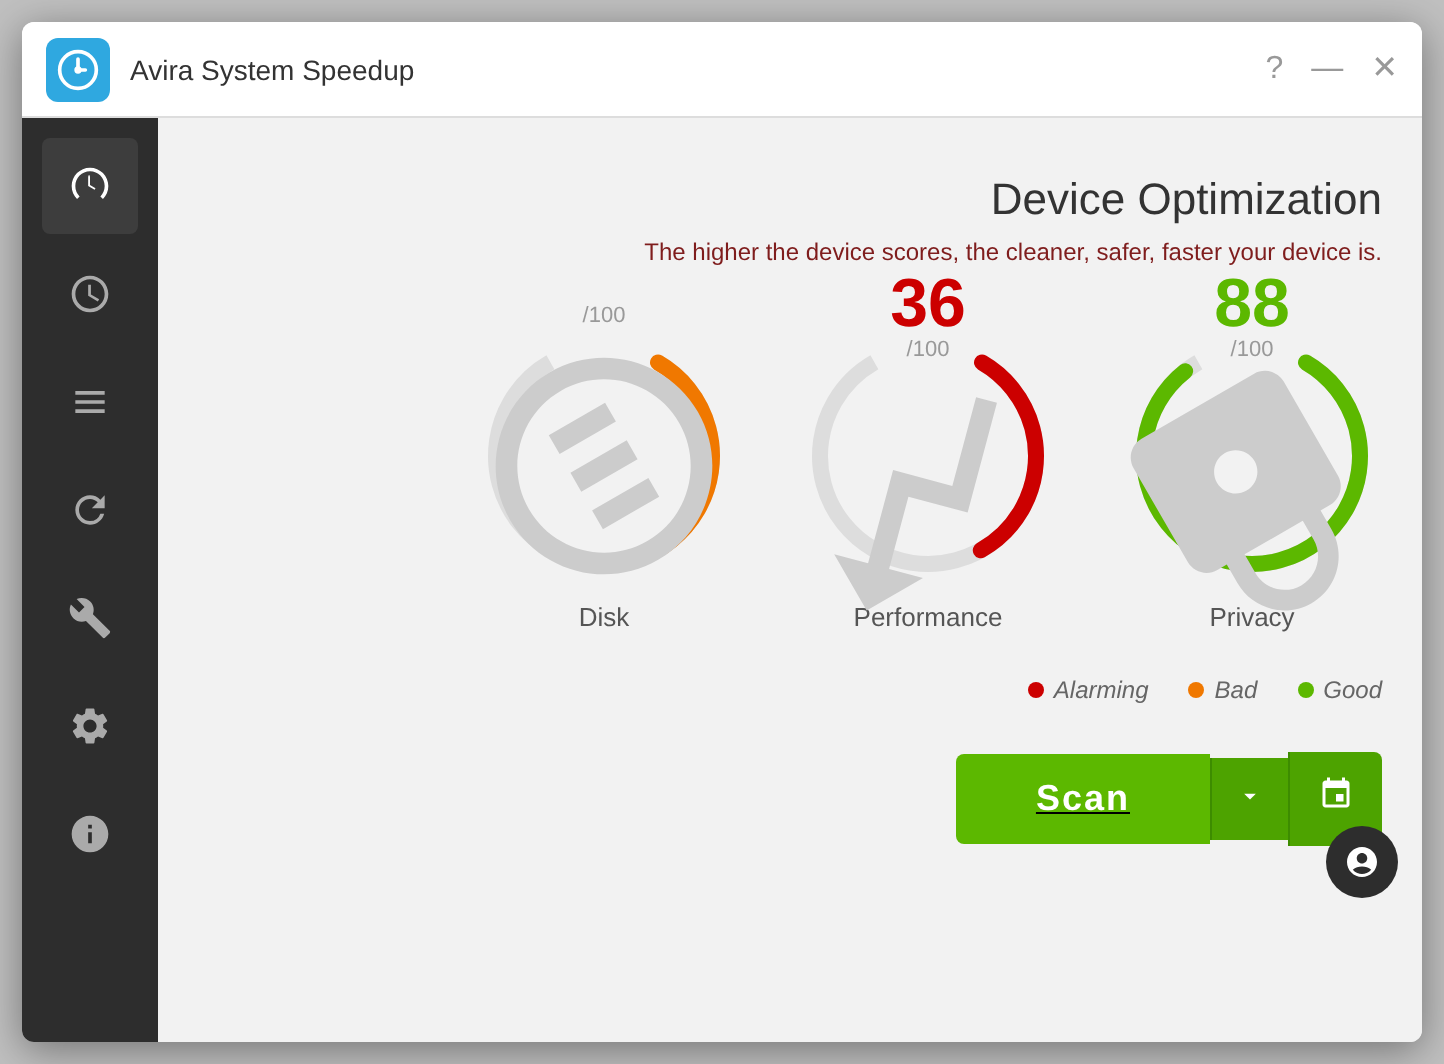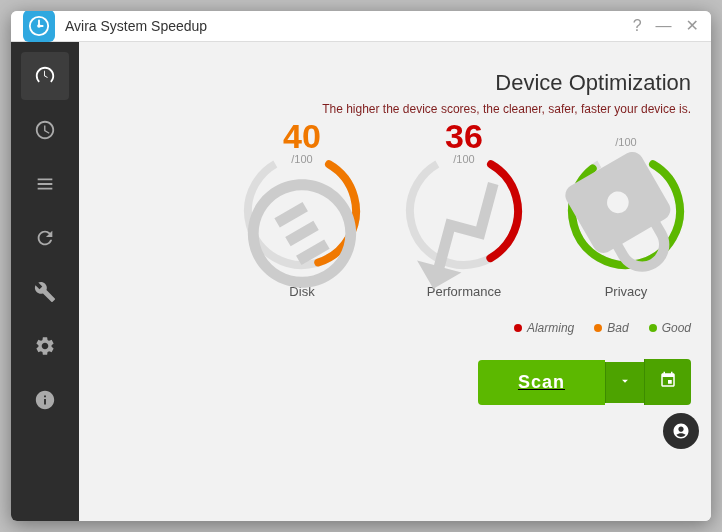--- a/index.html
+++ b/index.html
@@ -21,21 +21,21 @@
       border-radius: 6px;
       box-shadow: 0 4px 20px rgba(0,0,0,0.4);
       display: flex;
       flex-direction: column;
       overflow: hidden;
     }
 
     
     .titlebar {
       background: #fff;
-      height: 31px;
+      height: 48px;
       display: flex;
       align-items: center;
       padding: 0 12px;
       border-bottom: 1px solid #ddd;
       flex-shrink: 0;
     }
     .titlebar-icon {
       width: 32px;
       height: 32px;
       background: #2fa8e0;
@@ -341,21 +341,20 @@
 
       <div class="gauges-row">
 
         <div class="gauge-item">
           <div class="gauge-circle">
             <svg viewBox="0 0 130 130">
               <circle class="gauge-bg" cx="65" cy="65" r="54" stroke-dasharray="282.7" stroke-dashoffset="0" transform="rotate(-210 65 65)"></circle>
               <circle class="gauge-fill" cx="65" cy="65" r="54" stroke="#f07800" stroke-dasharray="282.7" stroke-dashoffset="158" transform="rotate(-210 65 65)"></circle>
             </svg>
             <div class="gauge-center">
-              <div class="gauge-number" style="color:#f07800">40</div>
               <div class="gauge-denom">/100</div>
               <div class="gauge-icon">
                 <svg width="22" height="22" viewBox="0 0 24 24" fill="#ccc">
                   <path d="M12 2C6.48 2 2 6.48 2 12s4.48 10 10 10 10-4.48 10-10S17.52 2 12 2zm0 18c-4.42 0-8-3.58-8-8s3.58-8 8-8 8 3.58 8 8-3.58 8-8 8zm-3-5h6v2H9zm0-4h6v2H9zm0-4h6v2H9z"></path>
                 </svg>
               </div>
             </div>
           </div>
           <div class="gauge-label">Disk</div>
         </div>
@@ -379,20 +378,21 @@
           <div class="gauge-label">Performance</div>
         </div>
 
         <div class="gauge-item">
           <div class="gauge-circle">
             <svg viewBox="0 0 130 130">
               <circle class="gauge-bg" cx="65" cy="65" r="54" stroke-dasharray="282.7" stroke-dashoffset="0" transform="rotate(-210 65 65)"></circle>
               <circle class="gauge-fill" cx="65" cy="65" r="54" stroke="#5cb800" stroke-dasharray="282.7" stroke-dashoffset="8" transform="rotate(-210 65 65)"></circle>
             </svg>
             <div class="gauge-center">
+              <div class="gauge-number" style="color:#5cb800">88</div>
               <div class="gauge-denom">/100</div>
               <div class="gauge-icon">
                 <svg width="22" height="22" viewBox="0 0 24 24" fill="#ccc">
                   <path d="M18 8h-1V6c0-2.76-2.24-5-5-5S7 3.24 7 6v2H6c-1.1 0-2 .9-2 2v10c0 1.1.9 2 2 2h12c1.1 0 2-.9 2-2V10c0-1.1-.9-2-2-2zm-6 9c-1.1 0-2-.9-2-2s.9-2 2-2 2 .9 2 2-.9 2-2 2zm3.1-9H8.9V6c0-1.71 1.39-3.1 3.1-3.1 1.71 0 3.1 1.39 3.1 3.1v2z"></path>
                 </svg>
               </div>
             </div>
           </div>
           <div class="gauge-label">Privacy</div>
         </div>

